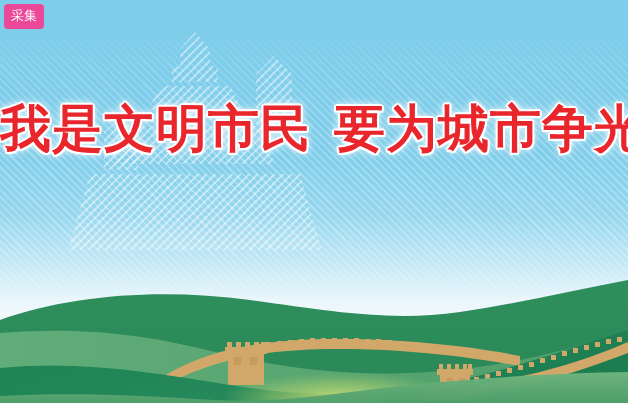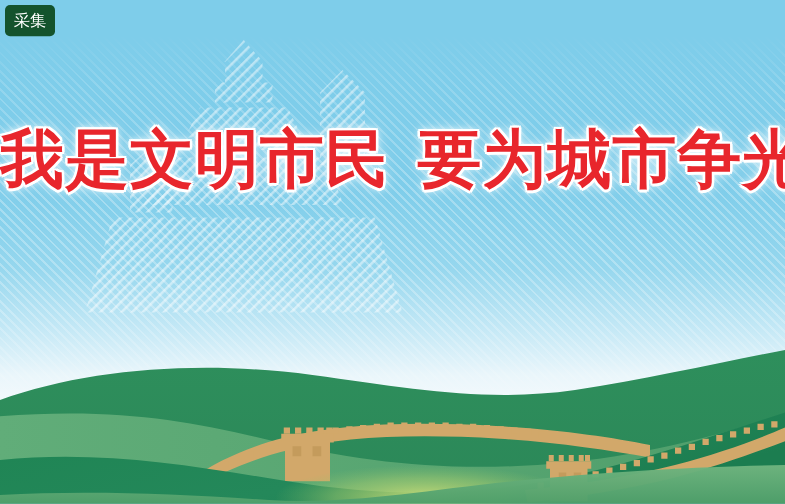--- a/index.html
+++ b/index.html
@@ -106,24 +106,24 @@
     width: 22px;
   }
 
   
   .capture-button {
     position: absolute;
     left: 4px;
     top: 4px;
     width: 40px;
     height: 25px;
-    background: #14532d;
+    background: #ec4899;
     border-radius: 4px;
     color: #ffffff;
-    font-family: Liberation Serif, serif;
+    font-family: Liberation Mono, monospace;
     font-size: 13px;
     line-height: 25px;
     text-align: center;
     cursor: pointer;
     user-select: none;
     z-index: 50;
   }
 </style>
 </head>
 <body>

